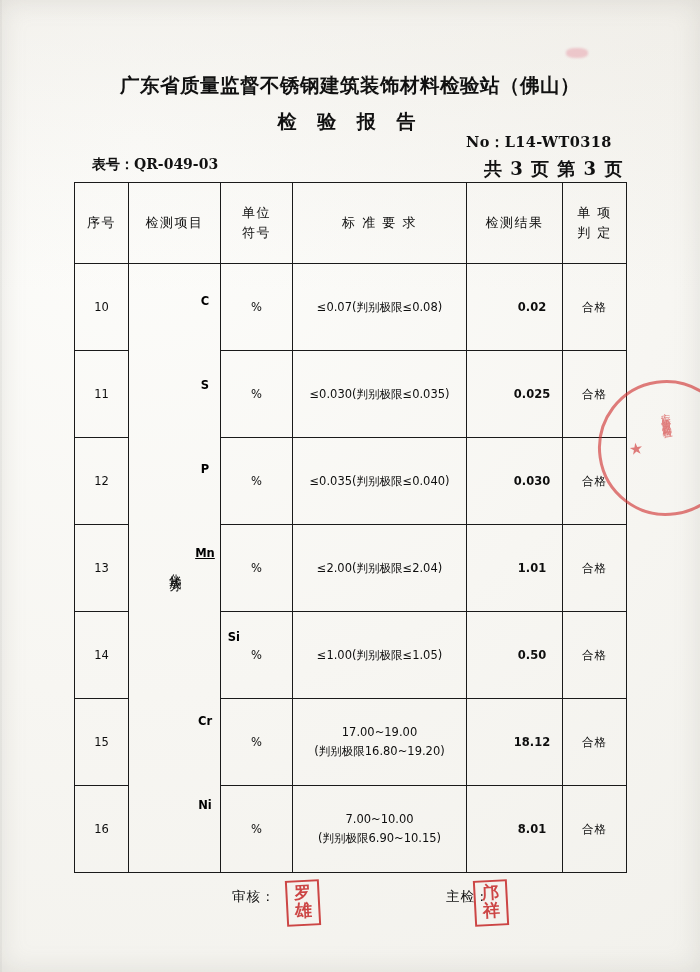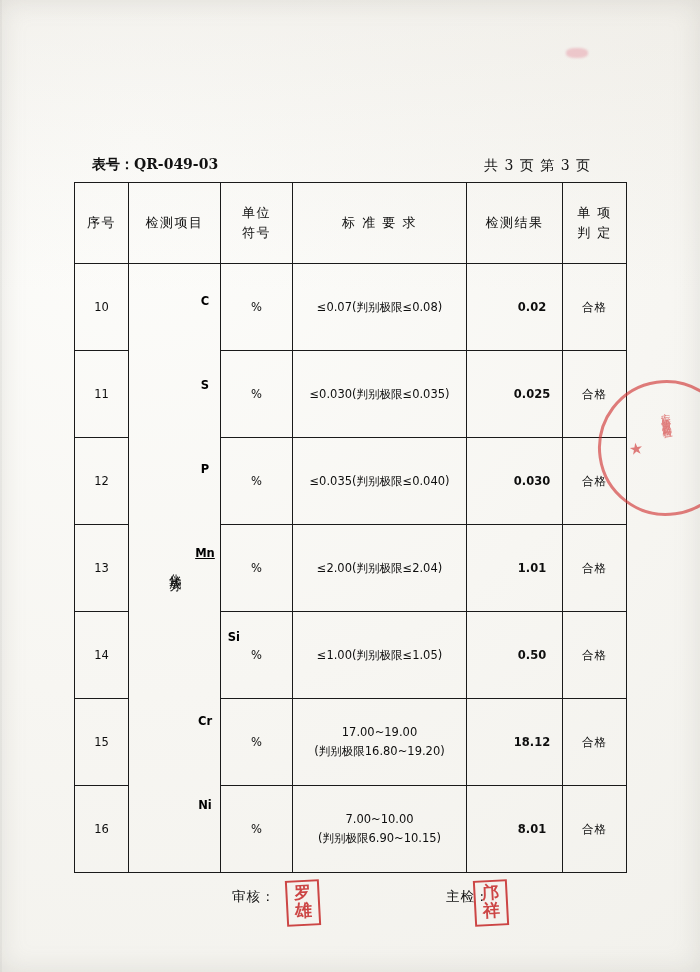--- a/index.html
+++ b/index.html
@@ -85,22 +85,22 @@
     font-family: "DejaVu Serif", "Liberation Serif", serif;
     font-weight: bold;
     font-size: 14px;
     color: #111;
   }
   .page-no {
     position: absolute;
     top: 157px;
     left: 484px;
     font-family: "DejaVu Serif", "Liberation Serif", serif;
-    font-weight: normal;
-    font-size: 14px;
+    font-weight: bold;
+    font-size: 18px;
     color: #111;
     letter-spacing: 1px;
   }
 
   
   .tbl-wrap {
     position: absolute;
     top: 182px;
     left: 74px;
     width: 552px;
@@ -247,21 +247,26 @@
 </style>
 </head>
 <body>
 
 <div class="page"></div>
 <div class="edge-shadow"></div>
 <div class="speck"></div>
 
 <div class="content">
 
-
+  <div class="title-wrap">
+    <div class="title-main">广东省质量监督不锈钢建筑装饰材料检验站（佛山）</div>
+    <div class="title-sub">检 验 报 告</div>
+  </div>
+
+  <div class="report-no">No：L14-WT0318</div>
   <div class="form-no">表号：QR-049-03</div>
   <div class="page-no">共 3 页  第 3 页</div>
 
   <div class="tbl-wrap">
     <table class="report">
       <colgroup>
         <col class="col-seq">
           <col class="col-item">
           <col class="col-unit">
         <col class="col-std">

